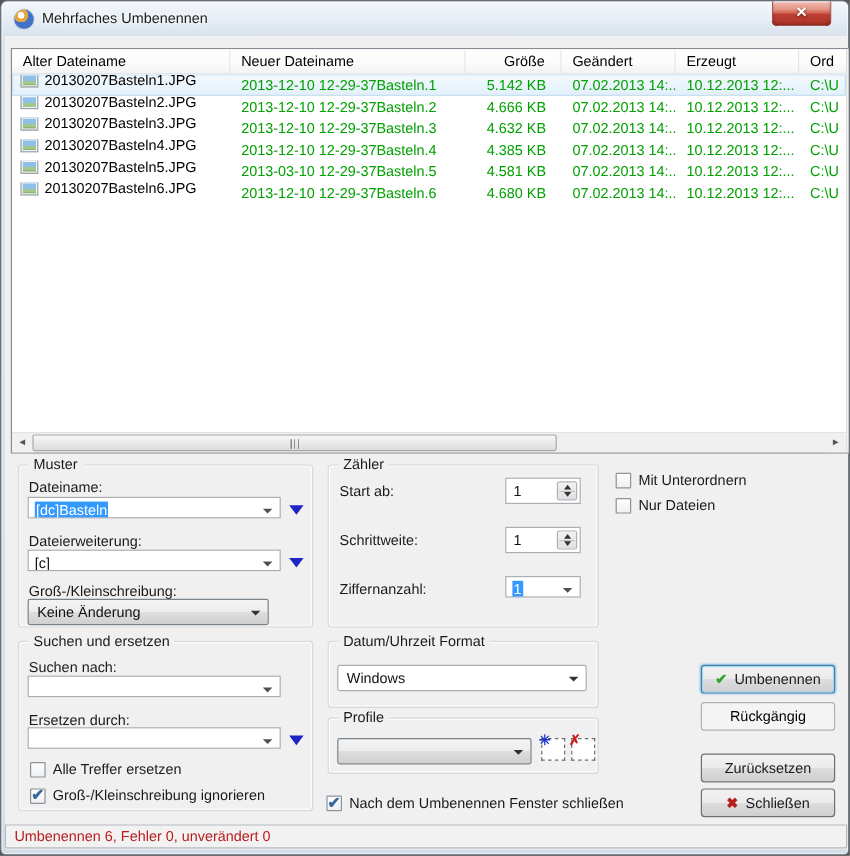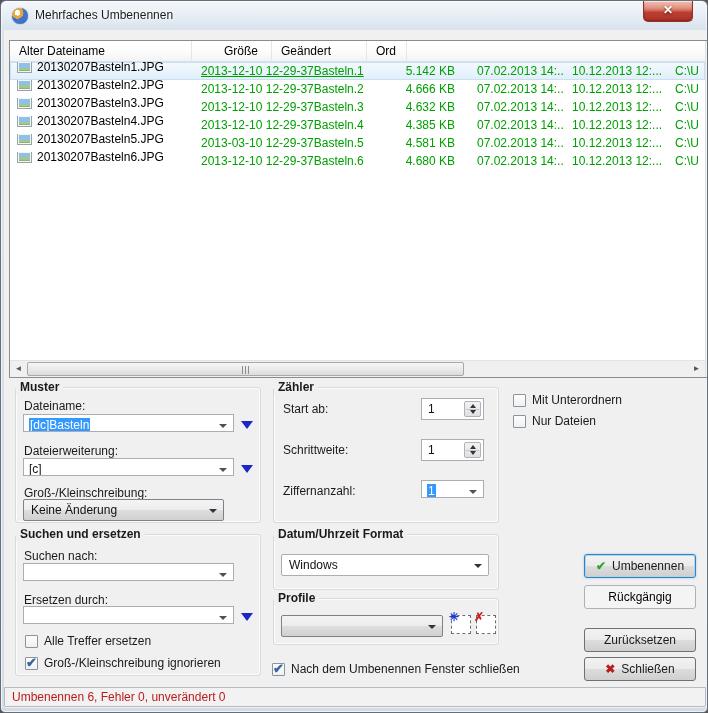--- a/index.html
+++ b/index.html
@@ -58,21 +58,21 @@
   .hscroll{ position:absolute; left:0; right:7px; bottom:0; height:17px; background:#f0f0f0; border-top:1px solid #e3e3e3; }
   .sb-btn{ position:absolute; top:0; width:17px; height:16px; background:#f0f0f0; color:#50565c; font-size:8px; line-height:16px; text-align:center; }
   .sb-btn.left{ left:0; } .sb-btn.right{ right:0; }
   .sb-thumb{ position:absolute; left:17px; top:1px; width:437px; height:14px;
     background:linear-gradient(180deg,#f6f6f6,#eaeaea 50%,#dcdcdc); border:1px solid #a8a8a8; border-radius:2px; }
   .sb-grip{ position:absolute; left:50%; top:3px; width:8px; height:8px; margin-left:-4px;
     background:repeating-linear-gradient(90deg,#8f8f8f 0 1px,transparent 1px 3px); }
 
   
   .group{ position:absolute; border:1px solid #d9d9d9; border-radius:3px; box-shadow:inset 0 0 0 1px rgba(255,255,255,.8); }
-  .group > .gtitle{ position:absolute; top:-8px; left:0; background:#f0f0f0; padding:0 4px; color:#1a1a1a;font-weight:bold; }
+  .group > .gtitle{ position:absolute; top:-8px; left:8px; background:#f0f0f0; padding:0 4px; color:#1a1a1a; }
   .lbl{ position:absolute; color:#1a1a1a; white-space:nowrap; }
 
   
   .combo{ position:absolute; height:18px; background:#fff; border:1px solid #abadb3; padding:3px 20px 0 5px; overflow:hidden; white-space:nowrap; cursor:text; }
   .combo .caret{ position:absolute; right:6px; top:9px; width:0; height:0; border-left:4px solid transparent; border-right:4px solid transparent; border-top:4px solid #4d5156; }
   .sel-text{ background:var(--selblue,#3399ff); color:#fff; padding:0 1px; }
   .dropdown{ position:absolute; height:22px; border:1px solid #7a828a; border-radius:2px;
     background:linear-gradient(180deg,#f4f4f4,#ececec 50%,#dedede 50%,#d0d0d0); padding:3px 20px 0 7px; white-space:nowrap; cursor:default; }
   .dropdown .caret{ position:absolute; right:6px; top:9px; width:0; height:0; border-left:4px solid transparent; border-right:4px solid transparent; border-top:4px solid #333; }
   .menu-tri{ position:absolute; width:0; height:0; border-left:6px solid transparent; border-right:6px solid transparent; border-top:8px solid #1f24c4; cursor:pointer; }
@@ -118,31 +118,33 @@
     <span class="app-icon"></span>
     <span class="title-text">Mehrfaches Umbenennen</span>
     <div class="close-btn">✕</div>
   </div>
 
   <div class="client"></div>
 
   <div class="listbox">
     <div class="theader">
         <div class="hcell" style="width: 182px;">Alter Dateiname</div>
+        <div class="hcell" style="width: 196px;">Neuer Dateiname</div>
         <div class="hcell right" style="width: 80px;">Größe</div>
         <div class="hcell" style="width: 95px;">Geändert</div>
+        <div class="hcell" style="width: 103px;">Erzeugt</div>
         <div class="hcell" style="width: 40px;">Ord</div>
       </div>
     <div class="tbody">
         <div class="trow sel">
           <div class="tcell c-old" style="width: 182px;">
             <span class="fileicon"></span>
             <span class="txt">20130207Basteln1.JPG</span>
           </div>
-          <div class="tcell green" style="width: 196px; text-decoration: underline;"><span class="txt">2013-12-10 12-29-37Basteln.1</span></div>
+          <div class="tcell green" style="width: 196px;"><span class="txt">2013-12-10 12-29-37Basteln.1</span></div>
           <div class="tcell green right" style="width: 80px;"><span class="txt">5.142 KB</span></div>
           <div class="tcell green" style="width: 95px;"><span class="txt">07.02.2013 14:...</span></div>
           <div class="tcell green" style="width: 103px;"><span class="txt">10.12.2013 12:...</span></div>
           <div class="tcell green" style="width: 40px;"><span class="txt">C:\U</span></div>
         </div>
         <div class="trow">
           <div class="tcell c-old" style="width: 182px;">
             <span class="fileicon"></span>
             <span class="txt">20130207Basteln2.JPG</span>
           </div>

